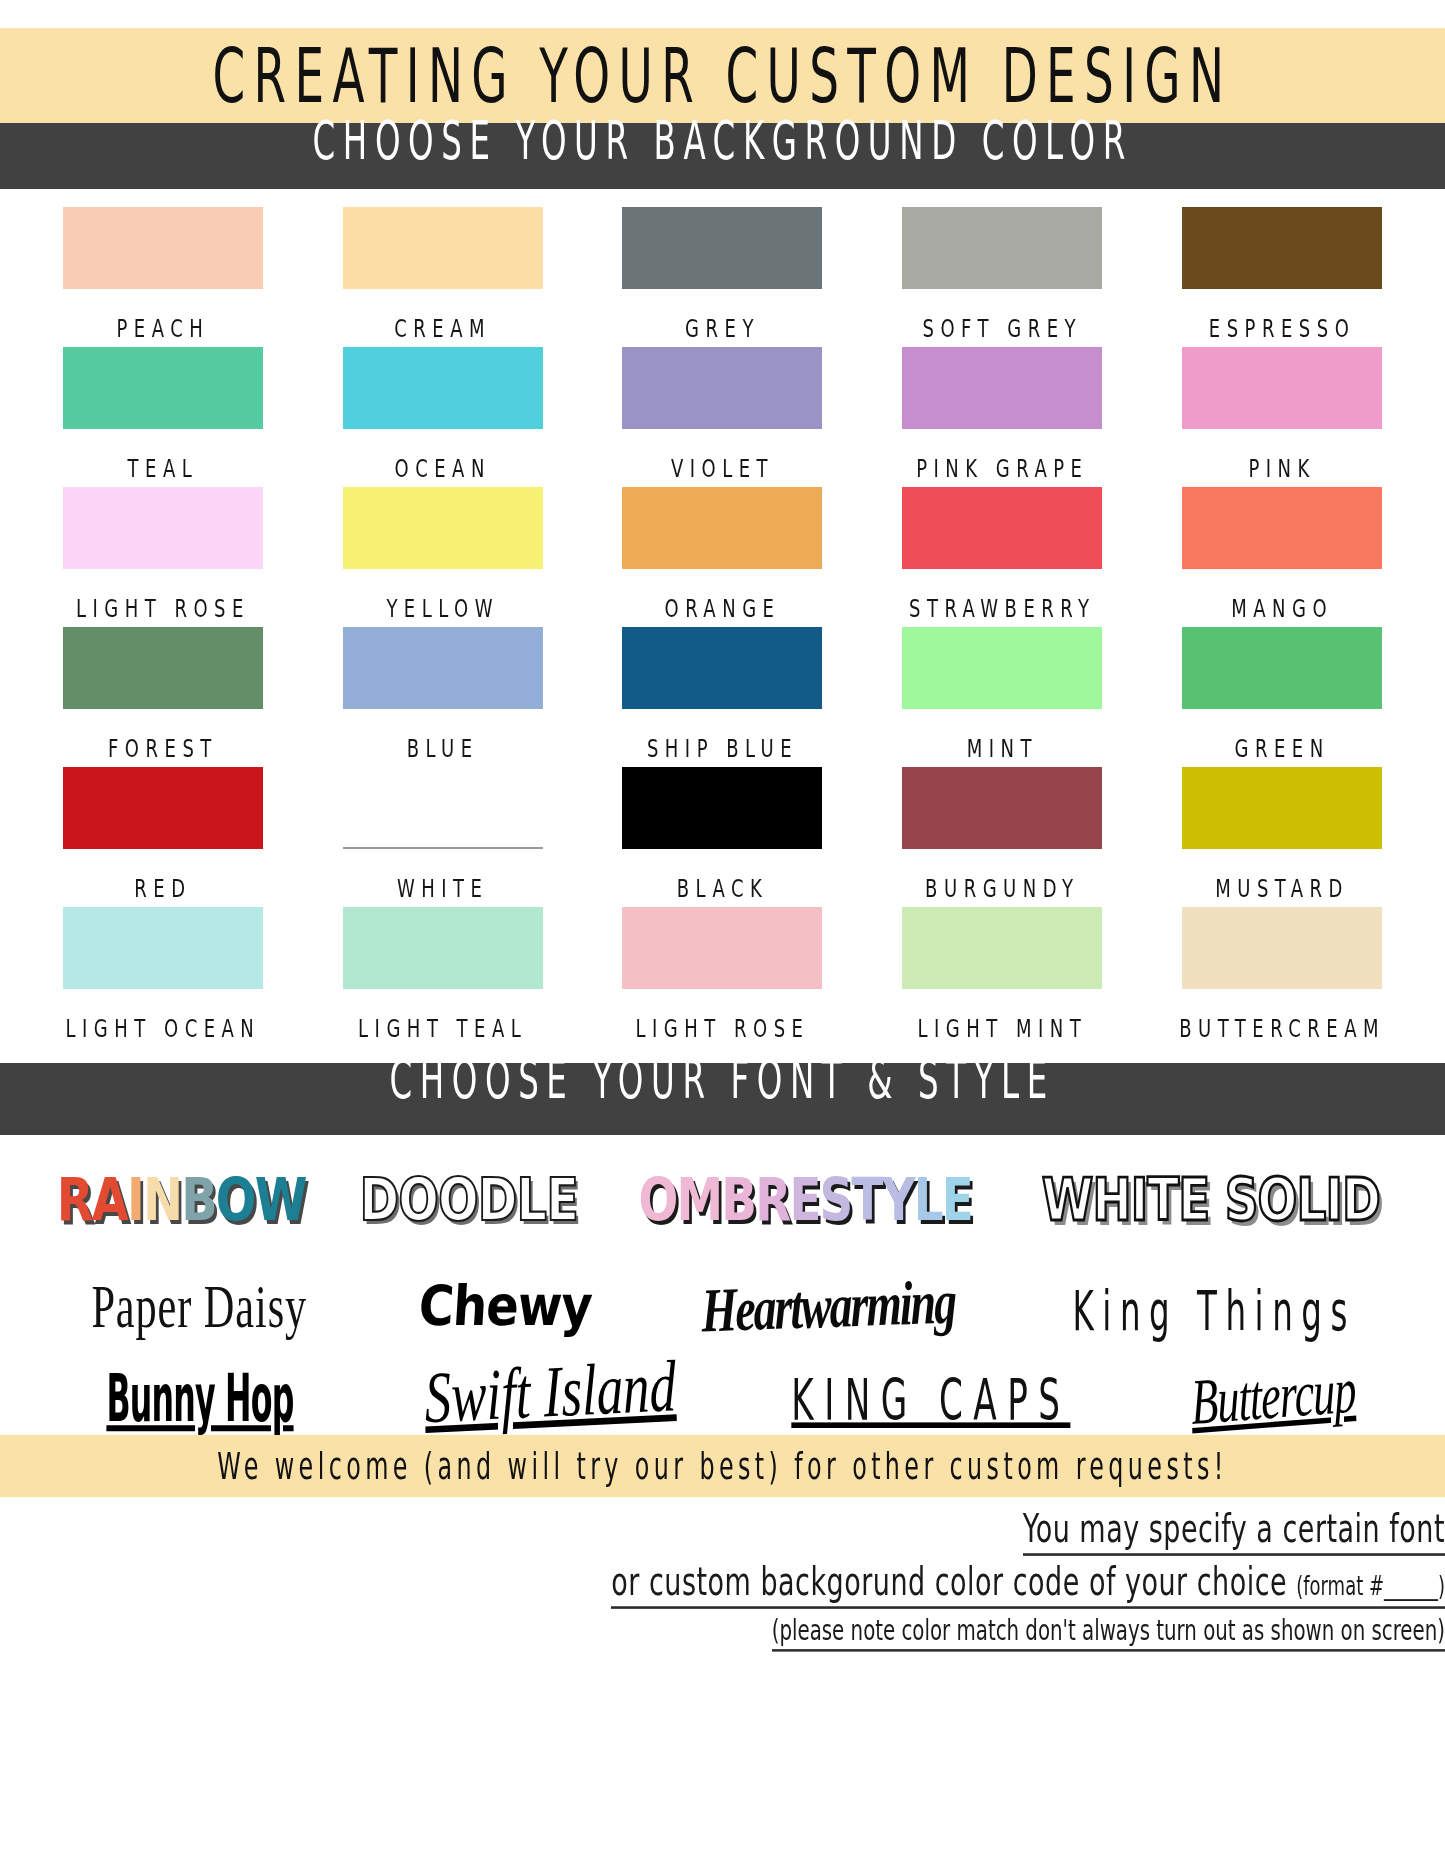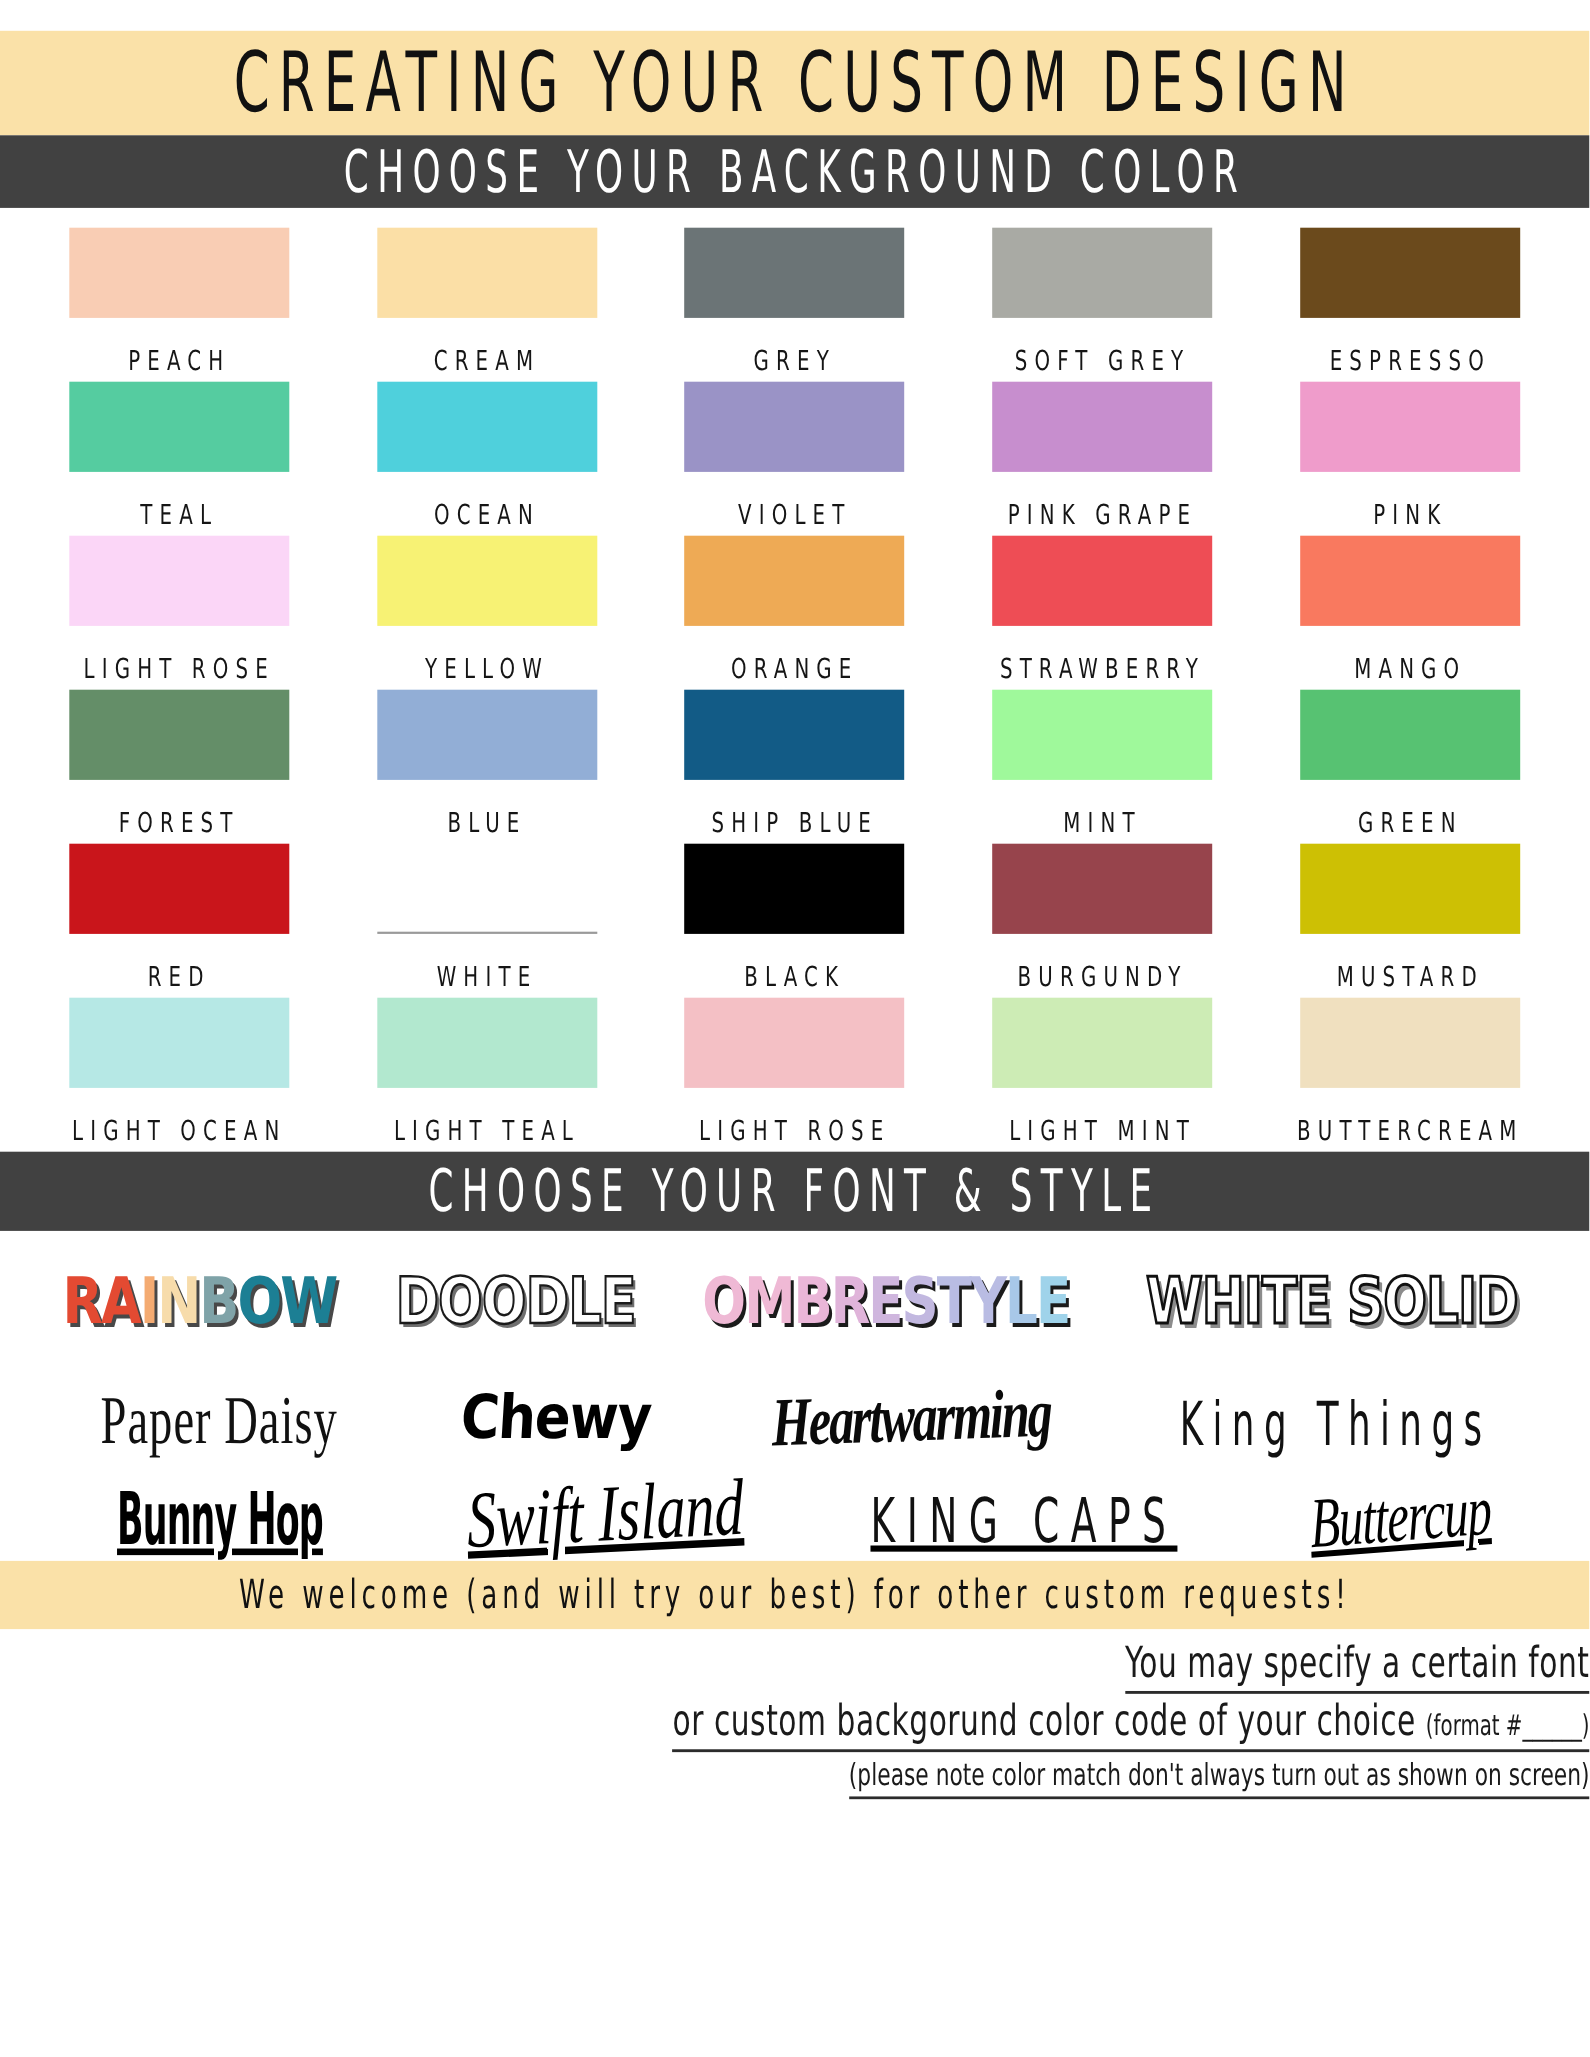--- a/index.html
+++ b/index.html
@@ -36,22 +36,22 @@
     font-size:38px;
     letter-spacing:8px;
     color:#ffffff;
     font-weight:400;
     transform:scaleY(1.4) scaleX(0.95);
     transform-origin:center center;
     white-space:nowrap;
     display:inline-block;
   }
   #header-banner{height:95px;display:flex;align-items:center;justify-content:center;margin-top:28px;}
-  #section-banner-colors{height:66px;display:flex;align-items:center;justify-content:center;}
-  #section-banner-fonts{height:72px;display:flex;align-items:center;justify-content:center;}
+  #section-banner-colors{height:66px;display:flex;justify-content:center;}
+  #section-banner-fonts{height:72px;display:flex;justify-content:center;margin-top:16px;}
 
   
   .swatch-grid{
     display:grid;
     grid-template-columns:repeat(5,1fr);
     column-gap:38px;
     row-gap:0px;
     padding:18px 42px 0 42px;
   }
   .swatch-cell{

